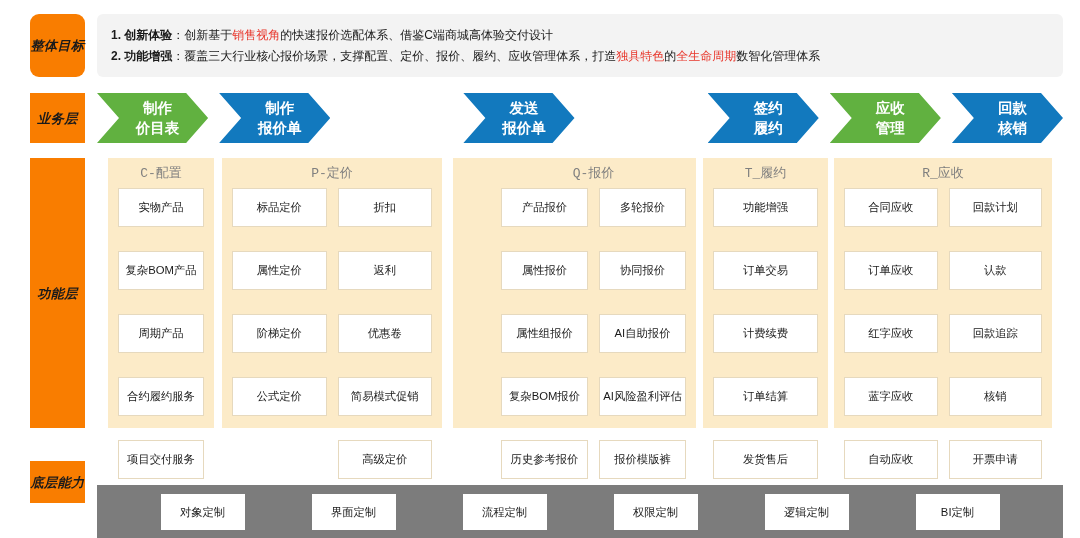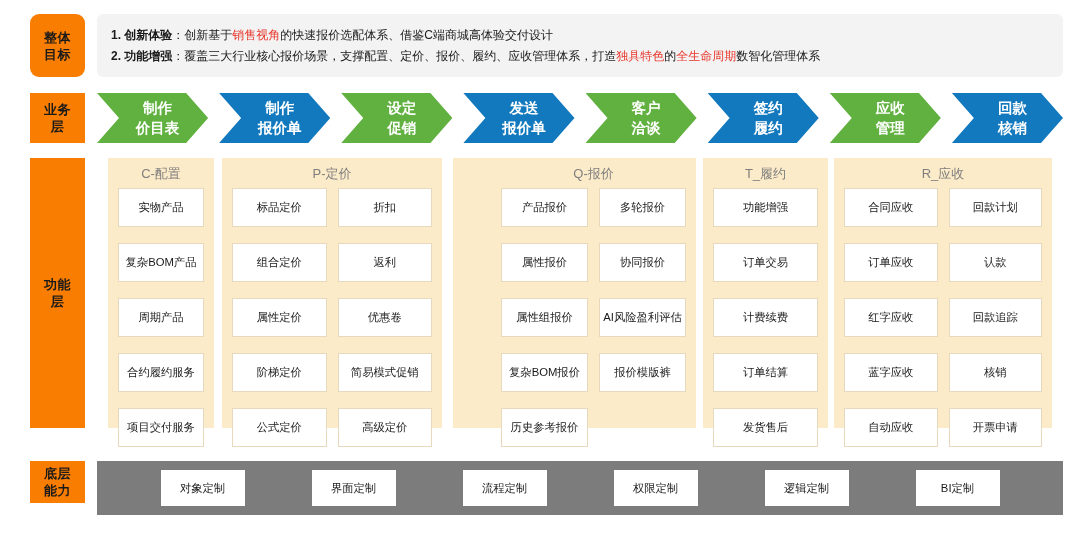--- a/index.html
+++ b/index.html
@@ -15,25 +15,26 @@
 
   
   .rail-label {
     position: absolute;
     background: #F97D00;
     color: #1a1a1a;
     font-size: 13px;
     line-height: 17px;
     font-weight: 700;
     display: flex;
-    flex-direction: column;
+    flex-direction: row;
     align-items: center;
     justify-content: center;
     text-align: center;
     letter-spacing: .5px;
+    font-style: italic;
   }
   .rail-label span { display: block; }
 
   
   #goal-rail {
     left: 30px; top: 14px; width: 55px; height: 63px;
     border-radius: 9px;
   }
   #goal-box {
     position: absolute;
@@ -94,33 +95,33 @@
     top: 0;
     height: 270px;
     background: #FCEBC8;
     padding-top: 6px;
   }
   .fn-panel-title {
     text-align: center;
     font-size: 13px;
     line-height: 20px;
     color: #7F7F7F;
-    font-family: Liberation Sans, sans-serif;
+    font-family: Liberation Mono, monospace;
     margin-bottom: 4px;
   }
   .fn-cols {
     display: flex;
     justify-content: center;
     gap: 11px;
     padding: 0 10px;
   }
   .fn-col {
     display: flex;
     flex-direction: column;
-    gap: 16px;
+    gap: 24px;
     flex: 1;
   }
   .fn-card {
     background: #FFFFFF;
     border: 1px solid #E6D9BE;
     height: 39px;
     display: flex;
     align-items: center;
     justify-content: center;
     text-align: center;
@@ -129,21 +130,21 @@
     color: #1a1a1a;
     padding: 0 3px;
   }
 
   
   #base-rail {
     left: 30px; top: 461px; width: 55px; height: 42px;
   }
   #base-strip {
     position: absolute;
-    left: 97px; top: 461px; width: 966px; height: 54px;
+    left: 97px; top: 485px; width: 966px; height: 54px;
     background: #7C7C7C;
     display: flex;
     align-items: center;
     justify-content: space-around;
     padding: 0 30px;
   }
   .base-card {
     background: #FFFFFF;
     width: 84px;
     height: 36px;
@@ -173,31 +174,23 @@
 </div>
 <div id="biz-strip">
     <div class="chev green" style="left: 0px; width: 111.125px;">
       <span>制作</span>
       <span>价目表</span>
     </div>
     <div class="chev blue" style="left: 122.125px; width: 111.125px;">
       <span>制作</span>
       <span>报价单</span>
     </div>
-    <div class="chev green" style="left: 244.25px; width: 111.125px;">
-      <span>设定</span>
-      <span>促销</span>
-    </div>
     <div class="chev blue" style="left: 366.375px; width: 111.125px;">
       <span>发送</span>
       <span>报价单</span>
-    </div>
-    <div class="chev green" style="left: 488.5px; width: 111.125px;">
-      <span>客户</span>
-      <span>洽谈</span>
     </div>
     <div class="chev blue" style="left: 610.625px; width: 111.125px;">
       <span>签约</span>
       <span>履约</span>
     </div>
     <div class="chev green" style="left: 732.75px; width: 111.125px;">
       <span>应收</span>
       <span>管理</span>
     </div>
     <div class="chev blue" style="left: 854.875px; width: 111.125px;">
@@ -221,21 +214,20 @@
           <div class="fn-card">合约履约服务</div>
           <div class="fn-card">项目交付服务</div>
         </div>
       </div>
     </div>
     <div class="fn-panel" style="left: 125px; width: 220px;">
       <div class="fn-panel-title">P-定价</div>
       <div class="fn-cols">
         <div class="fn-col">
           <div class="fn-card">标品定价</div>
-          <div class="fn-card">组合定价</div>
           <div class="fn-card">属性定价</div>
           <div class="fn-card">阶梯定价</div>
           <div class="fn-card">公式定价</div>
         </div>
         <div class="fn-col">
           <div class="fn-card">折扣</div>
           <div class="fn-card">返利</div>
           <div class="fn-card">优惠卷</div>
           <div class="fn-card">简易模式促销</div>
           <div class="fn-card">高级定价</div>
@@ -248,20 +240,21 @@
         <div class="fn-col">
           <div class="fn-card">产品报价</div>
           <div class="fn-card">属性报价</div>
           <div class="fn-card">属性组报价</div>
           <div class="fn-card">复杂BOM报价</div>
           <div class="fn-card">历史参考报价</div>
         </div>
         <div class="fn-col">
           <div class="fn-card">多轮报价</div>
           <div class="fn-card">协同报价</div>
+          <div class="fn-card">AI自助报价</div>
           <div class="fn-card">AI风险盈利评估</div>
           <div class="fn-card">报价模版裤</div>
         </div>
       </div>
     </div>
     <div class="fn-panel" style="left: 606px; width: 125px;">
       <div class="fn-panel-title">T_履约</div>
       <div class="fn-cols">
         <div class="fn-col">
           <div class="fn-card">功能增强</div>

